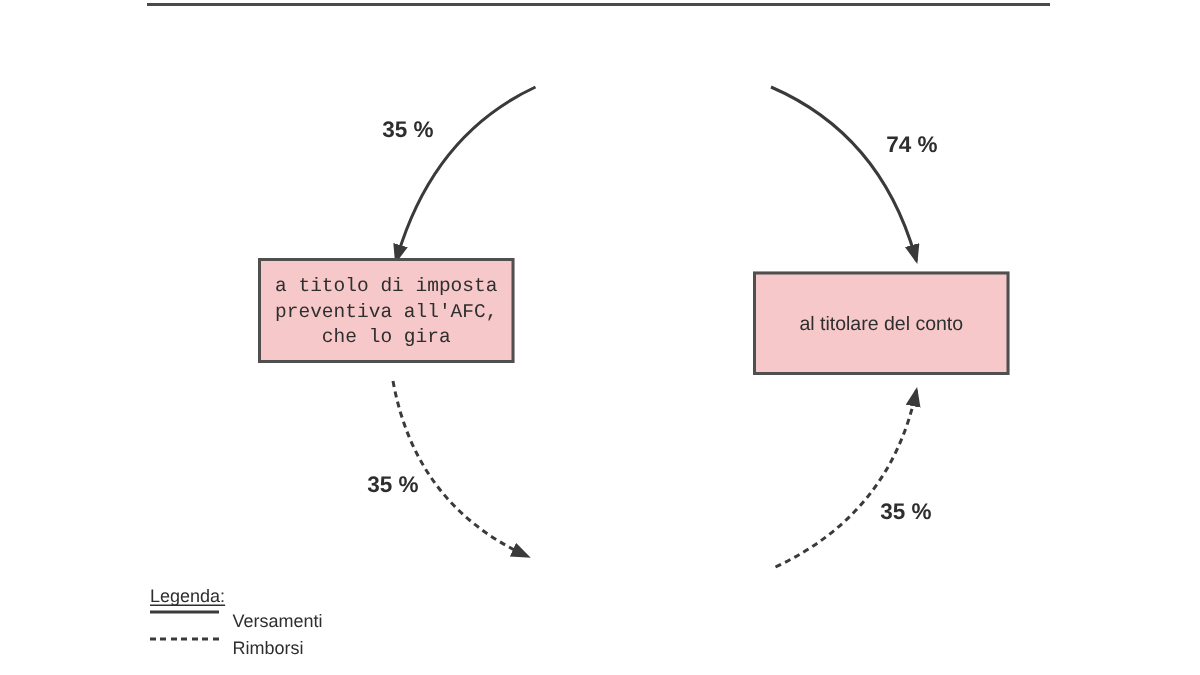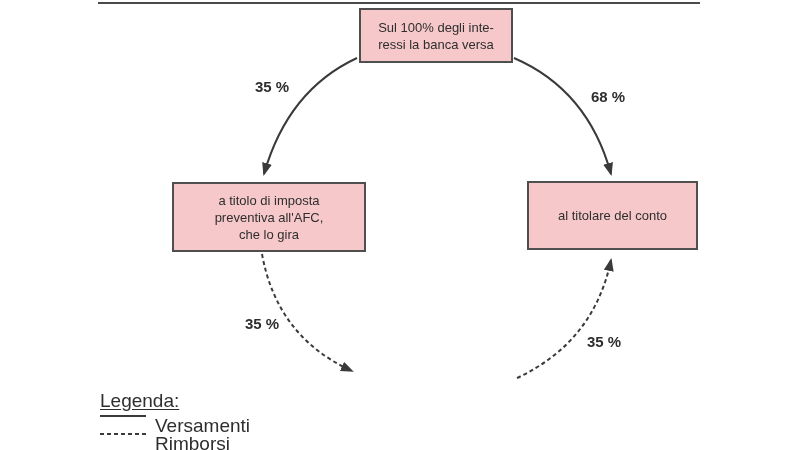--- a/index.html
+++ b/index.html
@@ -50,40 +50,40 @@
     align-items: center;
     justify-content: center;
     text-align: center;
     white-space: pre-line;
     font-size: 13px;
     line-height: 17px;
     color: var(--text, #2e2e2e);
     padding: 2px;
   }
   .node-top    { left: 359px; top: 8px;   width: 154px; height: 55px;  }
-  .node-left   { left: 172px; top: 182px; width: 194px; height: 70px;  }
-  .node-right  { left: 527px; top: 181px; width: 171px; height: 69px;  }
+  .node-left   { left: 172px; top: 172px; width: 171px; height: 70px; font-family: Liberation Mono, monospace;  }
+  .node-right  { left: 502px; top: 181px; width: 171px; height: 69px;  }
   .node-bottom { left: 360px; top: 311px; width: 155px; height: 130px; line-height: 18px; }
   .pct {
     position: absolute;
     width: 56px;
     text-align: center;
     font-size: 15px;
     font-weight: bold;
     color: var(--text, #2e2e2e);
   }
   .pct-top-left     { left: 244px; top: 78px;  }
   .pct-top-right    { left: 580px; top: 88px;  }
   .pct-bottom-left  { left: 234px; top: 315px; }
   .pct-bottom-right { left: 576px; top: 333px; }
   .legend {
     position: absolute;
     left: 100px;
     top: 390px;
-    font-size: 19px;
+    font-size: 12px;
     color: var(--text, #2e2e2e);
   }
   .legend-title {
     text-decoration: underline;
     text-underline-offset: 2px;
     margin-bottom: 3px;
   }
   .legend-row {
     display: flex;
     align-items: flex-start;
@@ -116,33 +116,31 @@
       <marker id="ah" markerUnits="userSpaceOnUse" markerWidth="14" markerHeight="12" refX="11" refY="5" orient="auto">
         <path d="M0,0 L13,5 L0,10 Z"></path>
       </marker>
     </defs>
     <path class="edge solid" d="M357,58 Q288,90 264,174" marker-end="url(#ah)"></path>
     <path class="edge solid" d="M514,58 Q588,90 611,174" marker-end="url(#ah)"></path>
     <path class="edge dashed" d="M262,254 Q277,337 352,371" marker-end="url(#ah)"></path>
     <path class="edge dashed" d="M517,378 Q594,342 611,260" marker-end="url(#ah)"></path>
   </svg>
 
-  <div class="node node-top">Sul 100% degli inte-
-ressi la banca versa</div>
 
   <div class="node node-left">a titolo di imposta
 preventiva all'AFC,
 che lo gira</div>
 
   <div class="node node-right">al titolare del conto</div>
 
 
   <div class="pct pct-top-left">35 %</div>
 
-  <div class="pct pct-top-right">68 %</div>
+  <div class="pct pct-top-right">74 %</div>
 
   <div class="pct pct-bottom-left">35 %</div>
 
   <div class="pct pct-bottom-right">35 %</div>
 
   <div class="legend">
     <div class="legend-title">Legenda:</div>
     <div class="legend-row">
       <span class="swatch swatch-solid"></span>
       <span>Versamenti</span>

